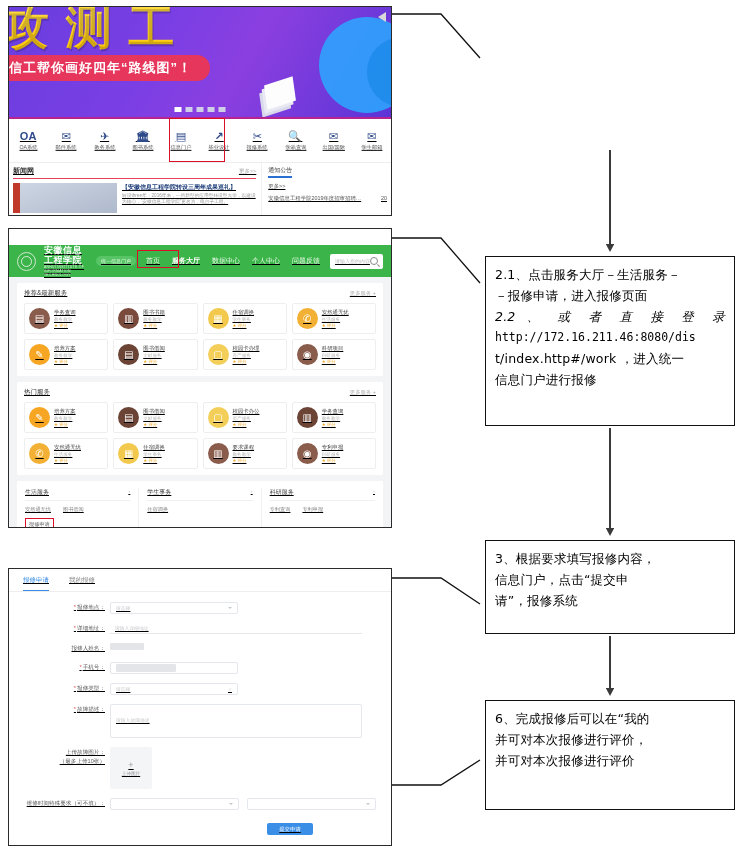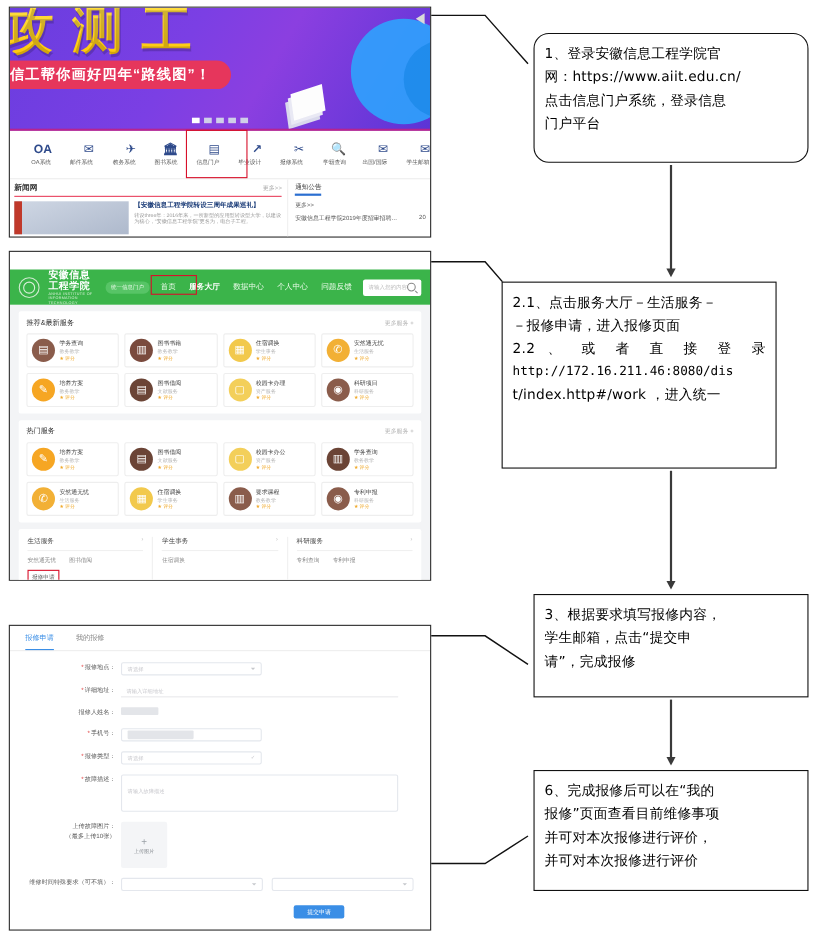--- a/index.html
+++ b/index.html
@@ -4,21 +4,21 @@
 <style>
   html,body{margin:0;padding:0;}
   body{
     width:750px;height:850px;background:#ffffff;
     font-family:"Liberation Sans","DejaVu Sans",sans-serif;
     position:relative;overflow:hidden;
   }
   .stage{position:relative;width:750px;height:850px;}
 
   
-  .shot{position:absolute;border:1px solid #2b2b2b;background:#fff;overflow:hidden;}
+  .shot{position:absolute;border:1px solid #2b2b2b;background:#fff;overflow:hidden;text-decoration:underline;}
 
   
   #shot1{left:8px;top:6px;width:382px;height:208px;}
   .banner{position:relative;height:112px;
     background:linear-gradient(120deg,#6a3ddf 0%,#7b3fe4 40%,#8b3fe0 60%,#5b34d6 100%);
     overflow:hidden;}
   .banner .bigword{
     position:absolute;left:-6px;top:-10px;font-size:46px;font-weight:bold;
     letter-spacing:2px;white-space:nowrap;
     background:linear-gradient(180deg,#ffe14d 0%,#ffc400 100%);
@@ -36,21 +36,21 @@
   .banner .globe2{position:absolute;right:-46px;top:30px;width:70px;height:70px;
     border-radius:50%;background:#0d7fe0;opacity:.5;}
   .banner .dots{position:absolute;left:50%;transform:translateX(-50%);bottom:7px;
     display:flex;gap:4px;}
   .banner .dots i{display:block;width:7px;height:5px;background:#cfcfe8;}
   .banner .dots i.on{background:#fff;}
   .banner .underline{position:absolute;left:0;right:0;bottom:0;height:2px;background:#b7248f;}
 
   .navrow{display:flex;height:43px;border-bottom:1px solid #ededed;background:#fff;
     position:relative;}
-  .navitem{flex:1;display:flex;flex-direction:column;align-items:flex-end;
+  .navitem{flex:1;display:flex;flex-direction:column;align-items:center;
     justify-content:center;gap:2px;}
   .navitem .ni{font-size:11px;color:#2e4a8b;line-height:11px;height:12px;
     display:flex;align-items:center;justify-content:center;font-weight:bold;}
   .navitem .nl{font-size:5.5px;color:#555;white-space:nowrap;transform:scale(.95);}
   .navhl{position:absolute;top:-1px;left:160px;width:56px;height:44px;
     border:1.3px solid #d8102a;box-sizing:border-box;}
 
   .newsrow{display:flex;height:52px;font-size:6px;color:#444;}
   .newsleft{flex:2.05;padding:3px 5px 0 4px;border-right:1px solid #f0f0f0;}
   .newsright{flex:1;padding:3px 4px 0 6px;}
@@ -158,23 +158,23 @@
   .subwrap{display:flex;padding-right:68px;}
 
   
   .fbox{position:absolute;border:1.4px solid #111;background:#fff;box-sizing:border-box;
     padding:7px 9px;color:#000;}
   .fbox.rounded{border-radius:14px;}
   .fbox p{margin:0;font-size:12.5px;line-height:21px;letter-spacing:.2px;
     font-family:"DejaVu Sans","Liberation Sans",sans-serif;}
   .fbox p.mono{font-family:"DejaVu Sans Mono","Liberation Mono",monospace;
     font-size:11.5px;letter-spacing:0;}
-  .fbox p.just{text-align:justify;text-align-last:justify;}
+  .fbox p.just{text-align:justify;text-align-last:justify;font-style:italic;}
   #box1{left:485px;top:30px;width:250px;height:118px;}
-  #box2{left:456px;top:256px;width:250px;height:170px;}
+  #box2{left:485px;top:256px;width:250px;height:170px;}
   #box3{left:485px;top:540px;width:250px;height:94px;}
   #box4{left:485px;top:700px;width:250px;height:110px;}
 
   
   svg.wires{position:absolute;left:0;top:0;width:750px;height:850px;
     pointer-events:none;}
 </style>
 </head>
 <body>
 
@@ -586,41 +586,35 @@
           </div>
         </div>
       </div>
 
       <div class="subwrap">
         <div class="submit">提交申请</div>
       </div>
     </div>
   </div>
 
-  <div class="fbox rounded" id="box1">
-    <p>1、登录安徽信息工程学院官</p>
-    <p>网：https://www.aiit.edu.cn/</p>
-    <p>点击信息门户系统，登录信息</p>
-    <p>门户平台</p>
-  </div>
 
   <div class="fbox" id="box2">
     <p>2.1、点击服务大厅－生活服务－</p>
     <p>－报修申请，进入报修页面</p>
     <p class="just">2.2 、 或 者 直 接 登 录</p>
     <p class="mono">http://172.16.211.46:8080/dis</p>
     <p>t/index.http#/work ，进入统一</p>
+    <p>信息门户进行报修</p>
   </div>
 
   <div class="fbox" id="box3">
     <p>3、根据要求填写报修内容，</p>
-    <p>学生邮箱，点击“提交申</p>
-    <p>请”，完成报修</p>
+    <p>信息门户，点击“提交申</p>
+    <p>请”，报修系统</p>
   </div>
 
   <div class="fbox" id="box4">
     <p>6、完成报修后可以在“我的</p>
-    <p>报修”页面查看目前维修事项</p>
     <p>并可对本次报修进行评价，</p>
     <p>并可对本次报修进行评价</p>
   </div>
 
 </div>
 
 </body></html>

